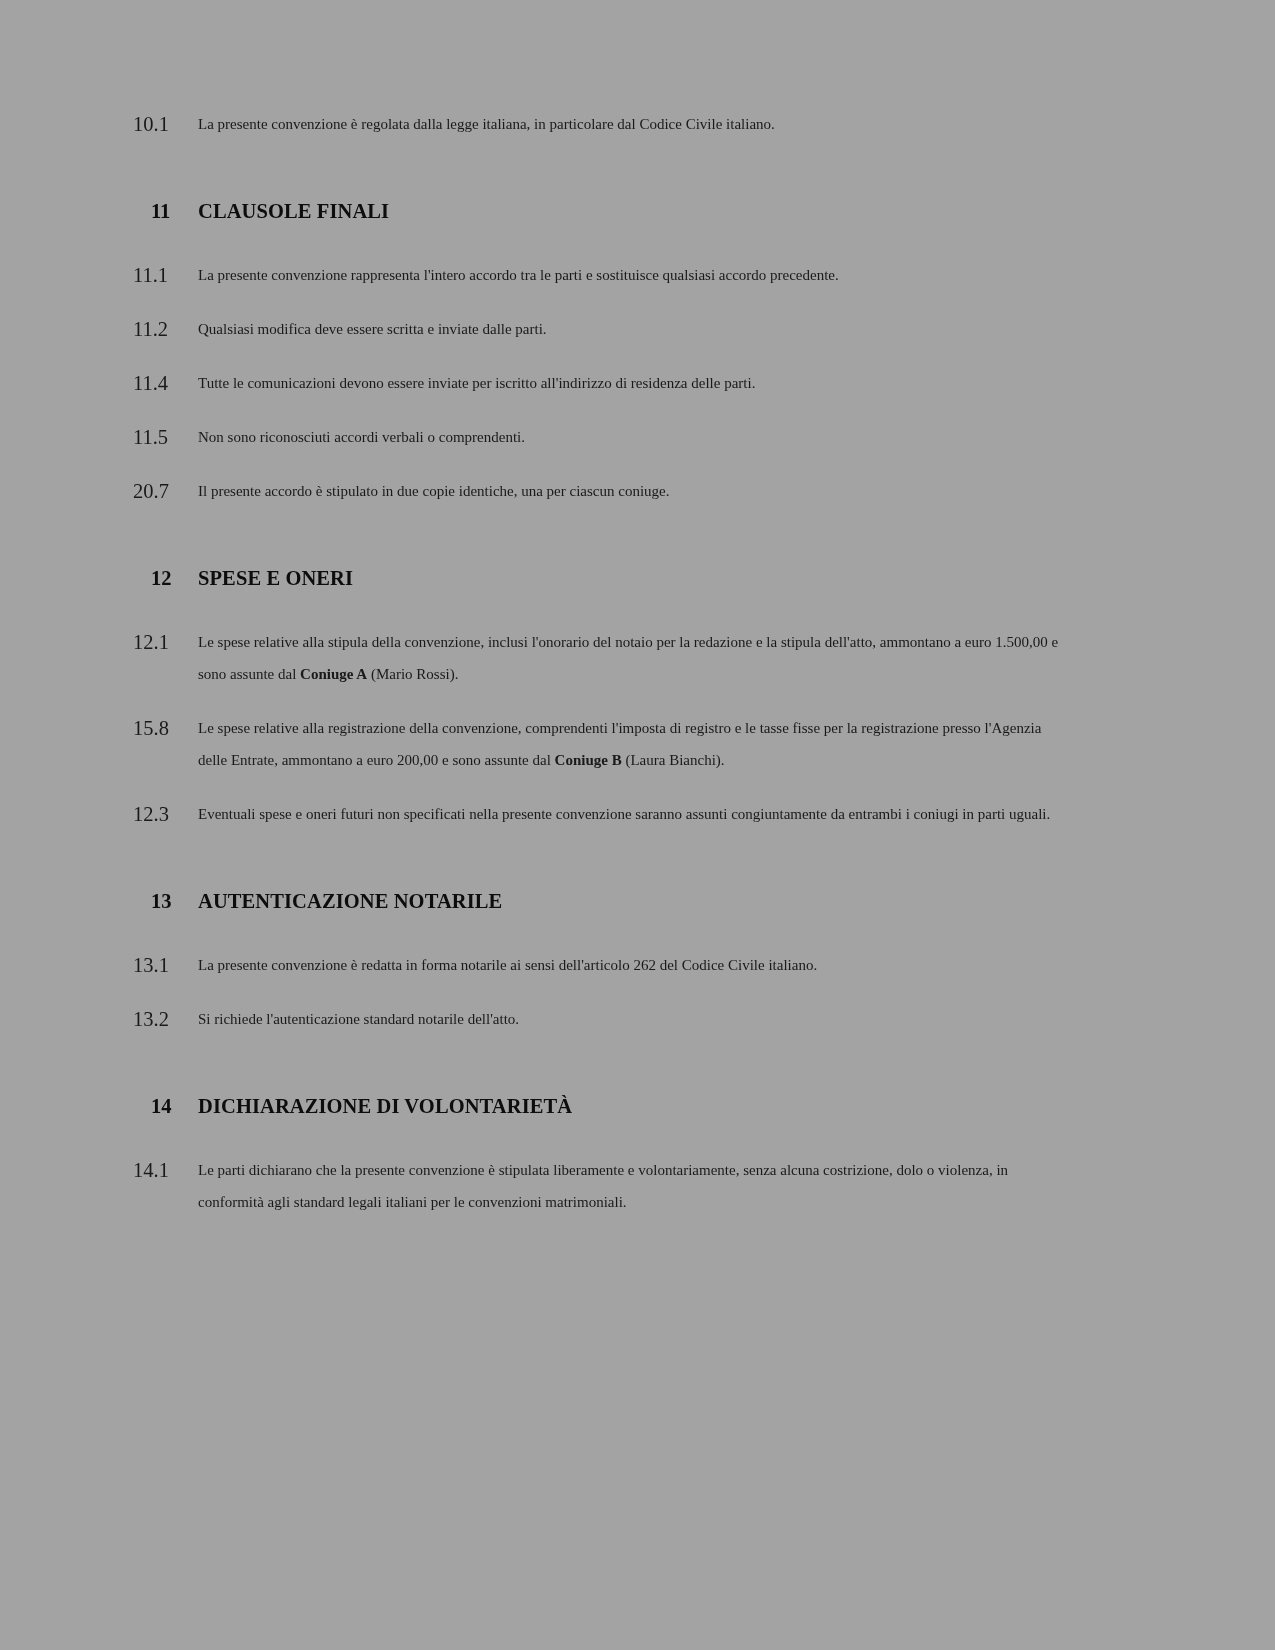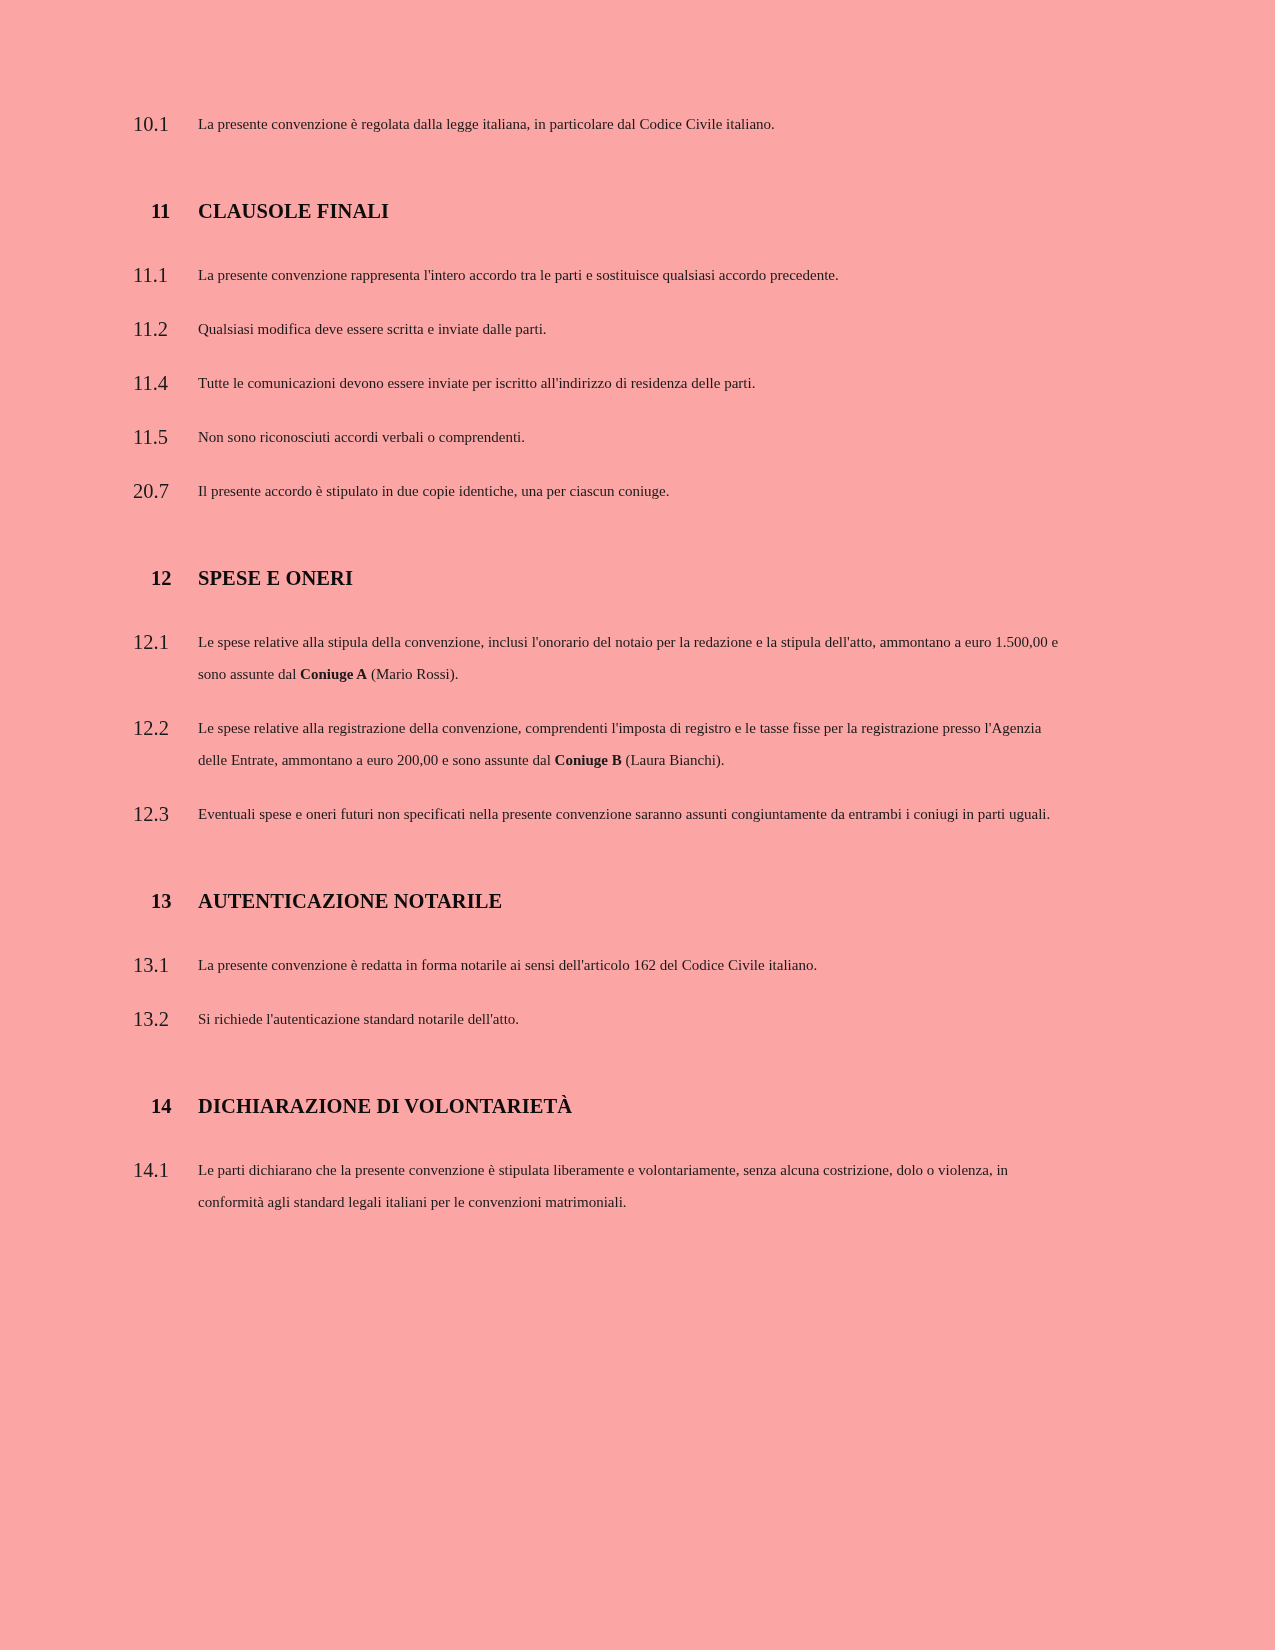--- a/index.html
+++ b/index.html
@@ -9,21 +9,21 @@
   }
   body {
     font-family: "Liberation Serif", "DejaVu Serif", serif;
     color: #1a1a1a;
     -webkit-font-smoothing: antialiased;
   }
   .page {
     position: relative;
     width: 1275px;
     height: 1650px;
-    background: #fca5a5;
+    background: #a3a3a3;
     box-sizing: border-box;
     overflow: hidden;
   }
   .doc-body {
     position: absolute;
     left: 133px;
     top: 108px;
     width: 940px;
   }
 
@@ -118,34 +118,34 @@
       </div>
       <div class="section-heading gap-before-heading">
         <div class="heading-num">12</div>
         <div class="heading-title">SPESE E ONERI</div>
       </div>
       <div class="clause gap-after-heading">
         <div class="clause-num">12.1</div>
         <div class="clause-text"><span>Le spese relative alla stipula della convenzione, inclusi l'onorario del notaio per la redazione e la stipula dell'atto, ammontano a euro 1.500,00 e sono assunte dal </span><span class="bold">Coniuge A</span><span> (Mario Rossi).</span></div>
       </div>
       <div class="clause">
-        <div class="clause-num">12.2</div>
+        <div class="clause-num">15.8</div>
         <div class="clause-text"><span>Le spese relative alla registrazione della convenzione, comprendenti l'imposta di registro e le tasse fisse per la registrazione presso l'Agenzia delle Entrate, ammontano a euro 200,00 e sono assunte dal </span><span class="bold">Coniuge B</span><span> (Laura Bianchi).</span></div>
       </div>
       <div class="clause">
         <div class="clause-num">12.3</div>
         <div class="clause-text">Eventuali spese e oneri futuri non specificati nella presente convenzione saranno assunti congiuntamente da entrambi i coniugi in parti uguali.</div>
       </div>
       <div class="section-heading gap-before-heading">
         <div class="heading-num">13</div>
         <div class="heading-title">AUTENTICAZIONE NOTARILE</div>
       </div>
       <div class="clause gap-after-heading">
         <div class="clause-num">13.1</div>
-        <div class="clause-text">La presente convenzione è redatta in forma notarile ai sensi dell'articolo 162 del Codice Civile italiano.</div>
+        <div class="clause-text">La presente convenzione è redatta in forma notarile ai sensi dell'articolo 262 del Codice Civile italiano.</div>
       </div>
       <div class="clause">
         <div class="clause-num">13.2</div>
         <div class="clause-text">Si richiede l'autenticazione standard notarile dell'atto.</div>
       </div>
       <div class="section-heading gap-before-heading">
         <div class="heading-num">14</div>
         <div class="heading-title">DICHIARAZIONE DI VOLONTARIETÀ</div>
       </div>
       <div class="clause gap-after-heading">

